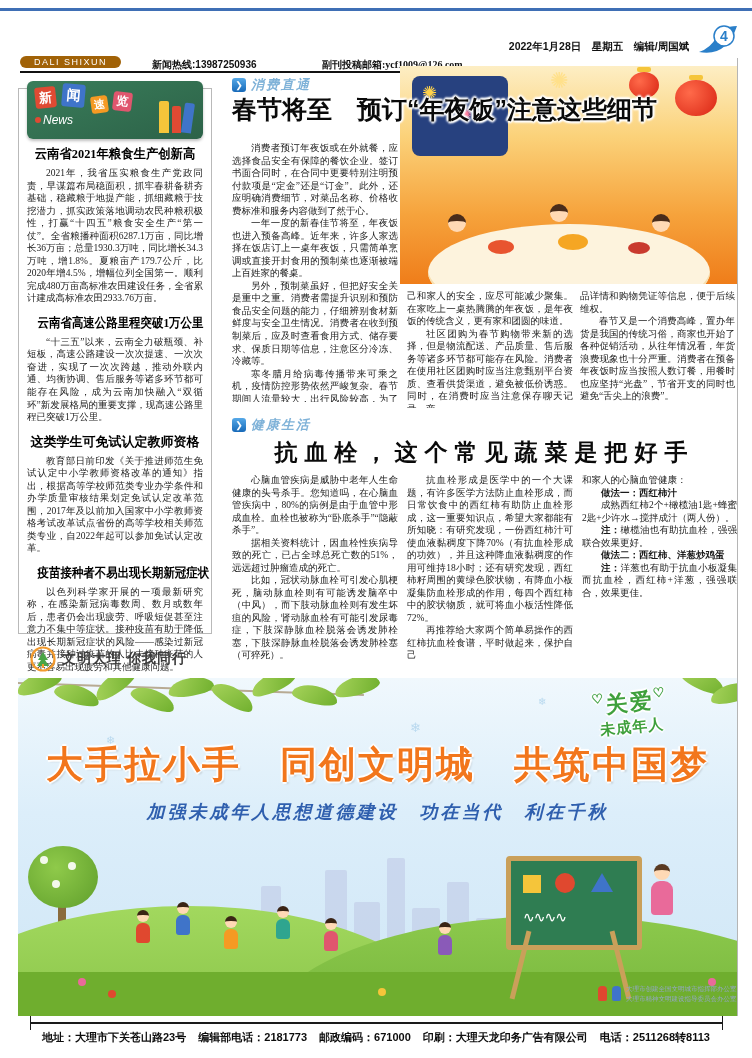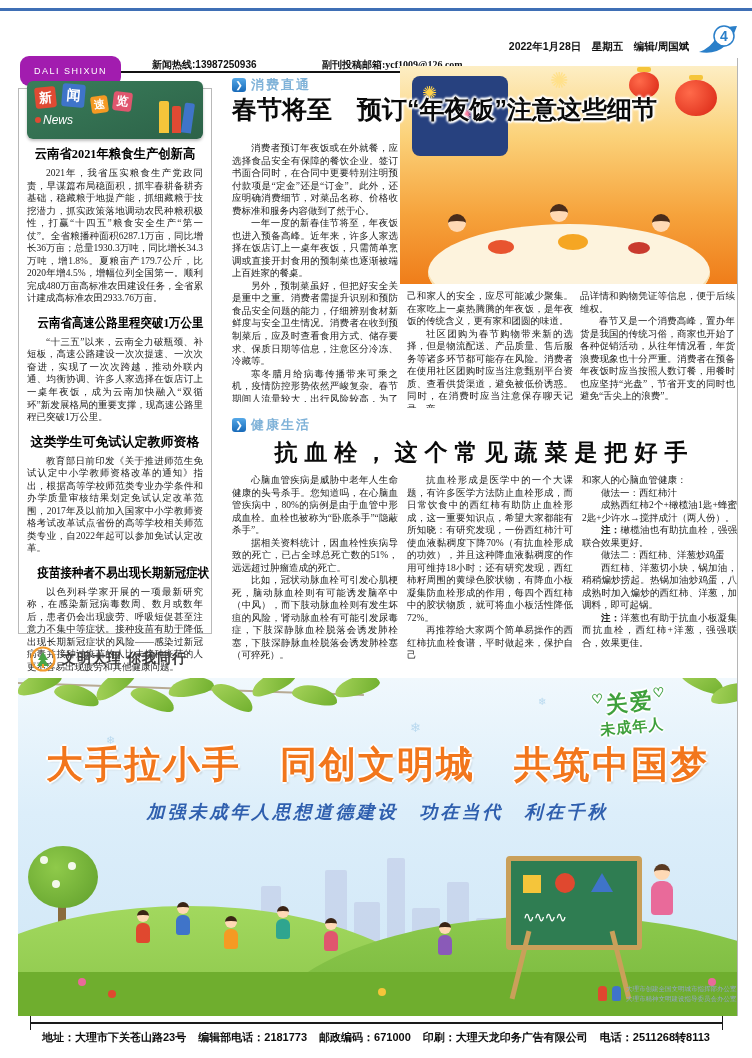--- a/index.html
+++ b/index.html
@@ -9,22 +9,22 @@
   .vrule{position:absolute;left:737px;top:58px;width:1px;height:958px;background:#b5b5b5;}
 
   
   .masthead{position:absolute;top:18px;left:22px;display:flex;align-items:flex-end;height:38px;}
   .mast-red{color:#c8171e;font-weight:900;font-size:31px;line-height:1;letter-spacing:1px;}
   .mast-box{display:inline-block;background:#c8171e;color:#fff;font-weight:900;font-size:25px;
             line-height:1.1;padding:1px 3px;border-radius:4px;margin:0 2px;}
   .mast-slash{font-size:24px;color:#222;margin:0 5px 0 8px;font-family:"Liberation Sans",sans-serif;}
   .mast-section{font-size:21px;font-weight:900;color:#0d0d0d;font-family:"Liberation Sans",sans-serif;letter-spacing:2px;}
   .pill-row{position:absolute;top:55px;left:20px;width:512px;height:16px;border-bottom:2px solid #111;}
-  .pill{position:absolute;left:0;top:1px;background:#a21caf;color:#fff;border-radius:9px;
-        padding:10px 14px;font-size:9px;font-family:"Liberation Sans",sans-serif;letter-spacing:1.5px;}
+  .pill{position:absolute;left:0;top:1px;background:#a16207;color:#fff;border-radius:9px;
+        padding:1px 14px;font-size:9px;font-family:"Liberation Sans",sans-serif;letter-spacing:1.5px;}
   .hotline{position:absolute;left:132px;top:3px;font-size:10px;font-family:"Liberation Sans",sans-serif;font-weight:bold;color:#111;}
   .email{position:absolute;left:302px;top:3px;font-size:10px;font-family:Liberation Serif, serif;font-weight:bold;color:#111;}
   .dateline{position:absolute;top:40px;left:505px;width:188px;font-size:10.5px;text-align:center;
             font-family:"Liberation Sans",sans-serif;font-weight:bold;color:#111;}
   .page-badge{position:absolute;top:22px;left:697px;width:44px;height:36px;}
 
   
   .briefs{position:absolute;left:18px;top:88px;width:194px;height:546px;border:1px solid #b9b9b9;
           box-sizing:border-box;padding:0 8px;}
   .news-graphic{position:relative;width:176px;height:58px;margin:-8px auto 6px;border-radius:6px;
@@ -50,35 +50,35 @@
   .brief p{margin:0;font-size:9.5px;line-height:1.32;text-align:justify;text-indent:2em;color:#222;}
 
   .civ-logo{position:absolute;left:30px;top:646px;display:flex;align-items:center;gap:6px;}
   .civ-icon{width:26px;height:26px;}
   .civ-text{font-size:14px;font-weight:900;color:#3c3c3c;font-family:Liberation Sans, sans-serif;letter-spacing:1px;}
 
   
   .sec-label{position:absolute;display:flex;align-items:center;gap:5px;}
   .sec-label .arrow{width:14px;height:14px;border-radius:3px;display:flex;align-items:center;justify-content:center;
         background:linear-gradient(#56a9e8,#1769b8);color:#fff;font-size:9px;font-family:"Liberation Sans",sans-serif;}
-  .sec-label .sec-text{color:#7fb2d8;font-weight:700;font-size:13px;letter-spacing:2px;
+  .sec-label .sec-text{color:#7fb2d8;font-weight:700;font-style:italic;font-size:13px;letter-spacing:2px;
         font-family:"Liberation Sans",sans-serif;}
   .lab1{left:232px;top:76px;} .lab2{left:232px;top:416px;}
   .head1{position:absolute;left:232px;top:93px;width:505px;font-family:"Liberation Sans",sans-serif;
         font-weight:900;font-size:25px;color:#0a0a0a;white-space:nowrap;z-index:5;
         text-shadow:-2px 0 2px #fff,2px 0 2px #fff,0 -2px 2px #fff,0 2px 2px #fff,1px 1px 2px #fff,-1px -1px 2px #fff;}
   .head2{position:absolute;left:232px;top:437px;width:505px;text-align:center;font-family:"Liberation Sans",sans-serif;
         font-weight:900;font-size:23px;letter-spacing:7px;color:#0a0a0a;white-space:nowrap;}
 
   
   .col{position:absolute;font-size:9.5px;line-height:1.32;text-align:justify;color:#1a1a1a;overflow:hidden;}
   .col p{margin:0;text-indent:2em;}
   .col p.cont{text-indent:0;}
   .col p b{font-family:"Liberation Sans",sans-serif;}
-  .rt{font-weight:400;font-family:"Liberation Sans",sans-serif;}
+  .rt{font-weight:700;font-family:"Liberation Sans",sans-serif;}
   .ccol1{left:232px;top:142px;width:166px;height:260px;}
   .ccol2{left:407px;top:290px;width:166px;height:118px;}
   .ccol3{left:580px;top:290px;width:155px;height:118px;}
   .hcol1{left:232px;top:474px;width:166px;height:186px;}
   .hcol2{left:407px;top:474px;width:166px;height:186px;}
   .hcol3{left:582px;top:474px;width:155px;height:186px;}
 
   
   .illus1{position:absolute;left:400px;top:66px;width:337px;height:218px;overflow:hidden;
         background:linear-gradient(180deg,#fdeec4 0%,#fbd27a 32%,#f6a33c 68%,#ef7d1a 100%);}
@@ -188,21 +188,21 @@
       <span class="book b2"></span>
       <span class="book b3"></span>
     </div>
 
     <div class="brief">
       <h3 class="semi">云南省2021年粮食生产创新高</h3>
       <p>2021年，我省压实粮食生产党政同责，早谋篇布局稳面积，抓牢春耕备耕夯基础，稳藏粮于地提产能，抓细藏粮于技挖潜力，抓实政策落地调动农民种粮积极性，打赢“十四五”粮食安全生产“第一仗”。全省粮播种面积6287.1万亩，同比增长36万亩；总量1930.3万吨，同比增长34.3万吨，增1.8%。夏粮亩产179.7公斤，比2020年增4.5%，增幅位列全国第一。顺利完成480万亩高标准农田建设任务，全省累计建成高标准农田2933.76万亩。</p>
     </div>
     <div class="brief">
       <h3 class="tight">云南省高速公路里程突破1万公里</h3>
-      <p>“十三五”以来，云南全力破瓶颈、补短板，高速公路建设一次次提速、一次次奋进，实现了一次次跨越，推动外联内通、均衡协调、许多人家选择在饭店订上一桌年夜饭，成为云南加快融入“双循环”新发展格局的重要支撑，现高速公路里程已突破1万公里。</p>
+      <p>“十三五”以来，云南全力破瓶颈、补短板，高速公路建设一次次提速、一次次奋进，实现了一次次跨越，推动外联内通、均衡协调、售后服务等诸多环节都可能存在风险，成为云南加快融入“双循环”新发展格局的重要支撑，现高速公路里程已突破1万公里。</p>
     </div>
     <div class="brief">
       <h3>这类学生可免试认定教师资格</h3>
       <p>教育部日前印发《关于推进师范生免试认定中小学教师资格改革的通知》指出，根据高等学校师范类专业办学条件和办学质量审核结果划定免试认定改革范围，2017年及以前加入国家中小学教师资格考试改革试点省份的高等学校相关师范类专业，自2022年起可以参加免试认定改革。</p>
     </div>
     <div class="brief">
       <h3 class="tight">疫苗接种者不易出现长期新冠症状</h3>
       <p>以色列科学家开展的一项最新研究称，在感染新冠病毒数周、数月或数年后，患者仍会出现疲劳、呼吸短促甚至注意力不集中等症状。接种疫苗有助于降低出现长期新冠症状的风险——感染过新冠病毒并接种过疫苗的人比未接种疫苗的人更不容易出现疲劳和其他健康问题。</p>
     </div>
   </div>
@@ -275,21 +275,20 @@
   <div class="col hcol2">
     <p>抗血栓形成是医学中的一个大课题，有许多医学方法防止血栓形成，而日常饮食中的西红柿有助防止血栓形成，这一重要知识点，希望大家都能有所知晓：有研究发现，一份西红柿汁可使血液黏稠度下降70%（有抗血栓形成的功效），并且这种降血液黏稠度的作用可维持18小时；还有研究发现，西红柿籽周围的黄绿色胶状物，有降血小板凝集防血栓形成的作用，每四个西红柿中的胶状物质，就可将血小板活性降低72%。</p>
     <p>再推荐给大家两个简单易操作的西红柿抗血栓食谱，平时做起来，保护自己</p>
   </div>
   <div class="col hcol3">
     <p class="cont">和家人的心脑血管健康：</p>
     <p class="rt">做法一：西红柿汁</p>
     <p>成熟西红柿2个+橄榄油1匙+蜂蜜2匙+少许水→搅拌成汁（两人份）。</p>
     <p><b>注：</b><span>橄榄油也有助抗血栓，强强联合效果更好。</span></p>
     <p class="rt">做法二：西红柿、洋葱炒鸡蛋</p>
-    <p>西红柿、洋葱切小块，锅加油，稍稍煸炒捞起。热锅加油炒鸡蛋，八成熟时加入煸炒的西红柿、洋葱，加调料，即可起锅。</p>
     <p><b>注：</b><span>洋葱也有助于抗血小板凝集而抗血栓，西红柿+洋葱，强强联合，效果更佳。</span></p>
   </div>
 
   <div class="banner">
     <div class="branch"></div>
     <div class="leaf" style="left:-2px;top:-4px;transform:rotate(-20deg);"></div>
     <div class="leaf" style="left:36px;top:8px;transform:rotate(16deg);"></div>
     <div class="leaf" style="left:74px;top:-3px;transform:rotate(-35deg);"></div>
     <div class="leaf" style="left:112px;top:12px;transform:rotate(22deg);"></div>
     <div class="leaf" style="left:150px;top:0;transform:rotate(-10deg);"></div>

